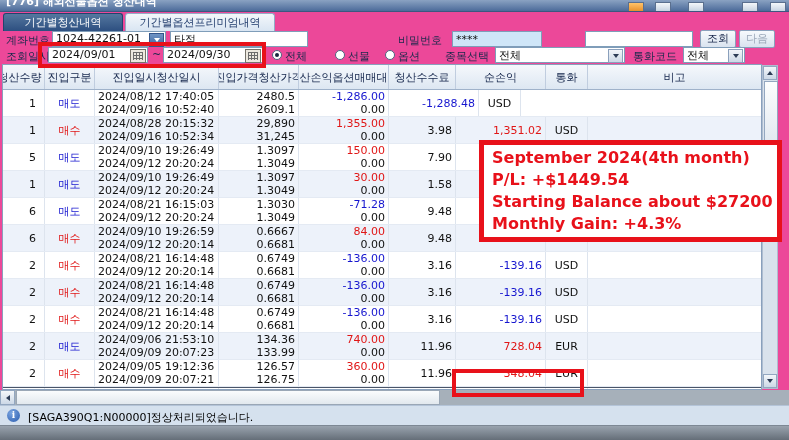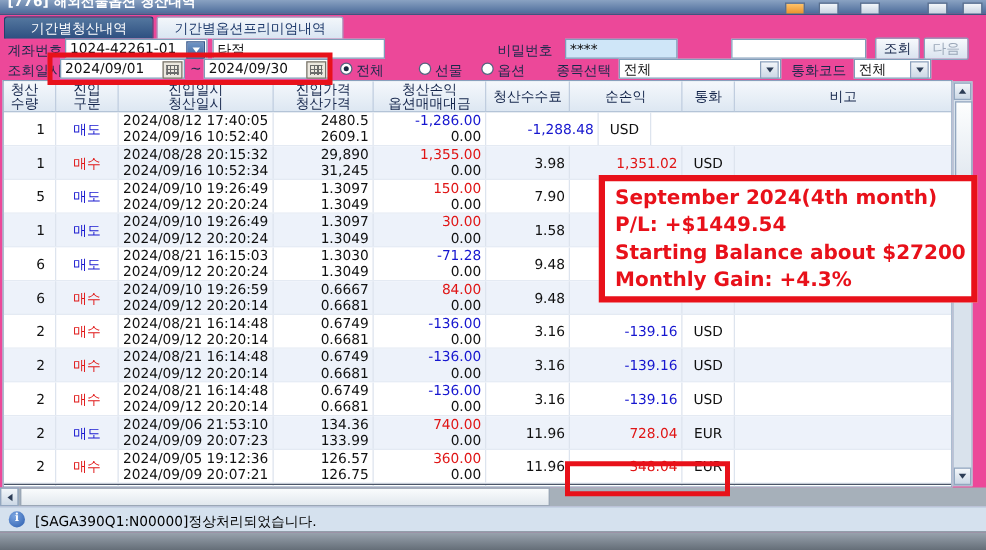--- a/index.html
+++ b/index.html
@@ -33,29 +33,29 @@
   .calbtn{position:absolute;top:1px;right:1px;width:14px;height:12px;background:#ece8df;border:1px solid #77736a}
   .calbtn::before{content:"";position:absolute;inset:2px;
        background:repeating-linear-gradient(to right,#6b6b6b 0 1px,transparent 1px 3px),
                   repeating-linear-gradient(to bottom,#6b6b6b 0 1px,transparent 1px 3px)}
   .radio{position:absolute;top:50px;width:10px;height:10px;border:1px solid #51647f;border-radius:50%;background:#fff;box-sizing:border-box}
   .radio.sel::after{content:"";position:absolute;left:2px;top:2px;width:4px;height:4px;border-radius:50%;background:#17263f}
   
   #table{position:absolute;left:2px;top:64px;width:760px;height:326px;background:#fff;
          border:1px solid #89a0bc;box-sizing:border-box;display:flex;flex-direction:column;overflow:hidden}
   #thead{display:flex;height:24px;background:linear-gradient(#f5f8fc,#dde7f2);border-bottom:1px solid #9fb2ca;flex:none}
-  .th{display:flex;flex-direction:column;justify-content:center;align-items:center;color:#13244a;
+  .th{display:flex;flex-direction:row;justify-content:center;align-items:center;color:#13244a;
       line-height:11px;border-right:1px solid #c0cddf;box-sizing:border-box;overflow:hidden;white-space:nowrap}
   .tr{display:flex;height:26px;border-bottom:1px solid #e4eaf3;flex:none;background:#fff}
   .tr.alt{background:#edf2fa}
   .td{display:flex;flex-direction:column;justify-content:center;border-right:1px solid #dde4ee;
       box-sizing:border-box;padding:0 3px;overflow:hidden;white-space:nowrap;line-height:13px}
   .c-qty{width:42px;text-align:right;padding-right:8px}
   .c-side{width:50px;text-align:center}
-  .c-time{width:124px;text-align:center}
+  .c-time{width:124px;text-align:left}
   .c-price{width:80px;text-align:right}
   .c-pnl{width:90px;text-align:right}
   .c-fee{width:67px;text-align:right}
   .c-net{width:90px;text-align:right}
   .c-cur{width:42px;text-align:center}
   .c-note{flex:1;border-right:none}
   .sell{color:#1616cf}.buy{color:#e01616}.neg{color:#1616cf}.pos{color:#e01616}
   #tsum{display:flex;height:15px;border-top:1px solid #4a5568;flex:none;line-height:14px;background:#fff}
   #tsum .td{justify-content:center;padding-top:0;padding-bottom:0}
   

